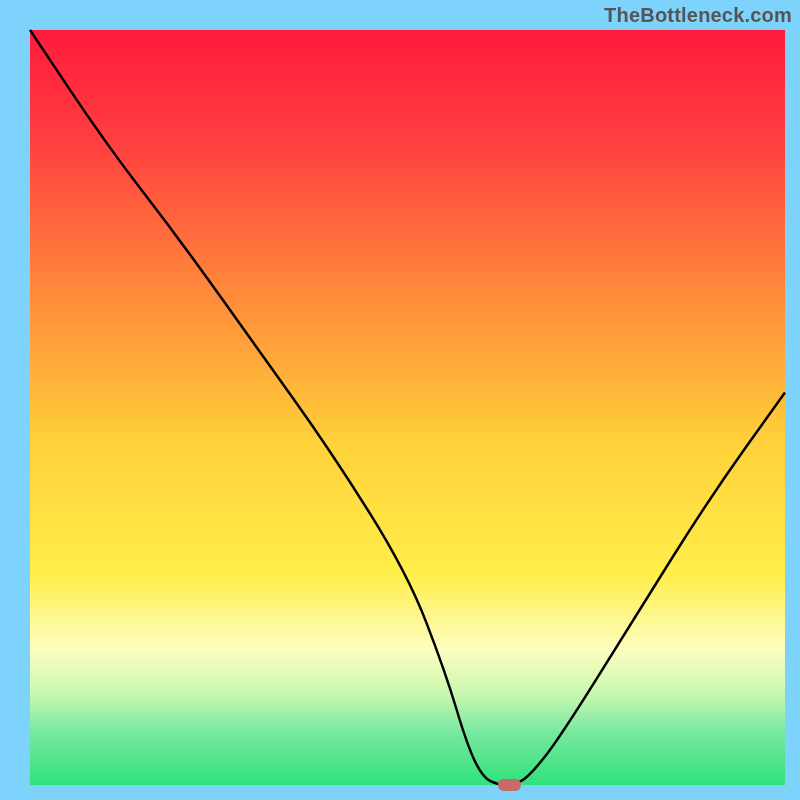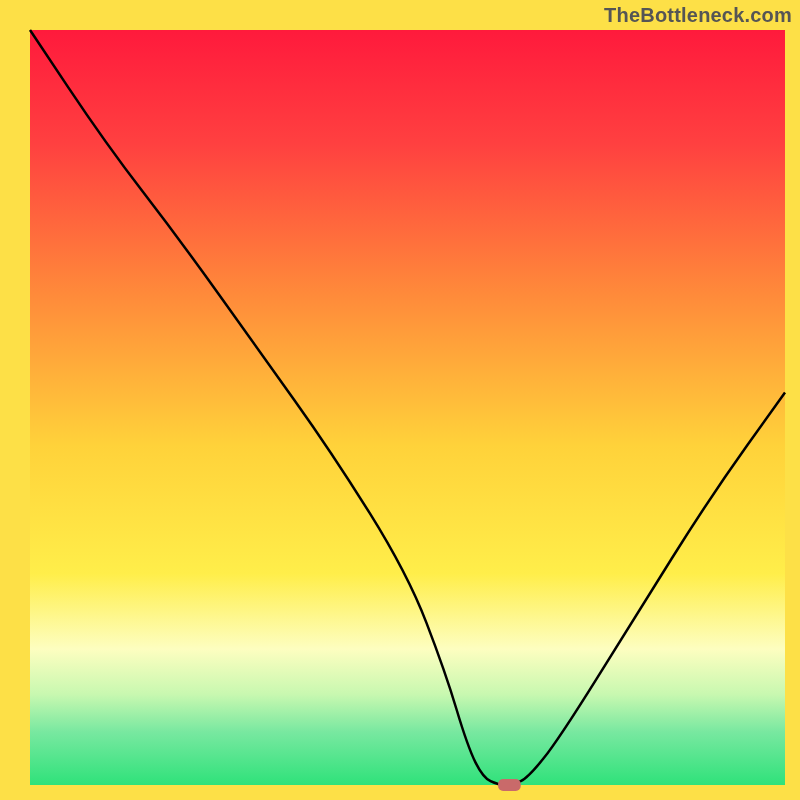--- a/index.html
+++ b/index.html
@@ -7,21 +7,21 @@
     padding: 0;
     width: 800px;
     height: 800px;
     background: #000;
     font-family: Arial, Helvetica, sans-serif;
   }
   .frame {
     position: relative;
     width: 800px;
     height: 800px;
-    background: #fde047;
+    background: #7dd3fc;
   }
   .watermark {
     position: absolute;
     top: 4px;
     right: 8px;
     color: #555;
     font-size: 20px;
     font-weight: 600;
     letter-spacing: 0.2px;
     z-index: 10;

